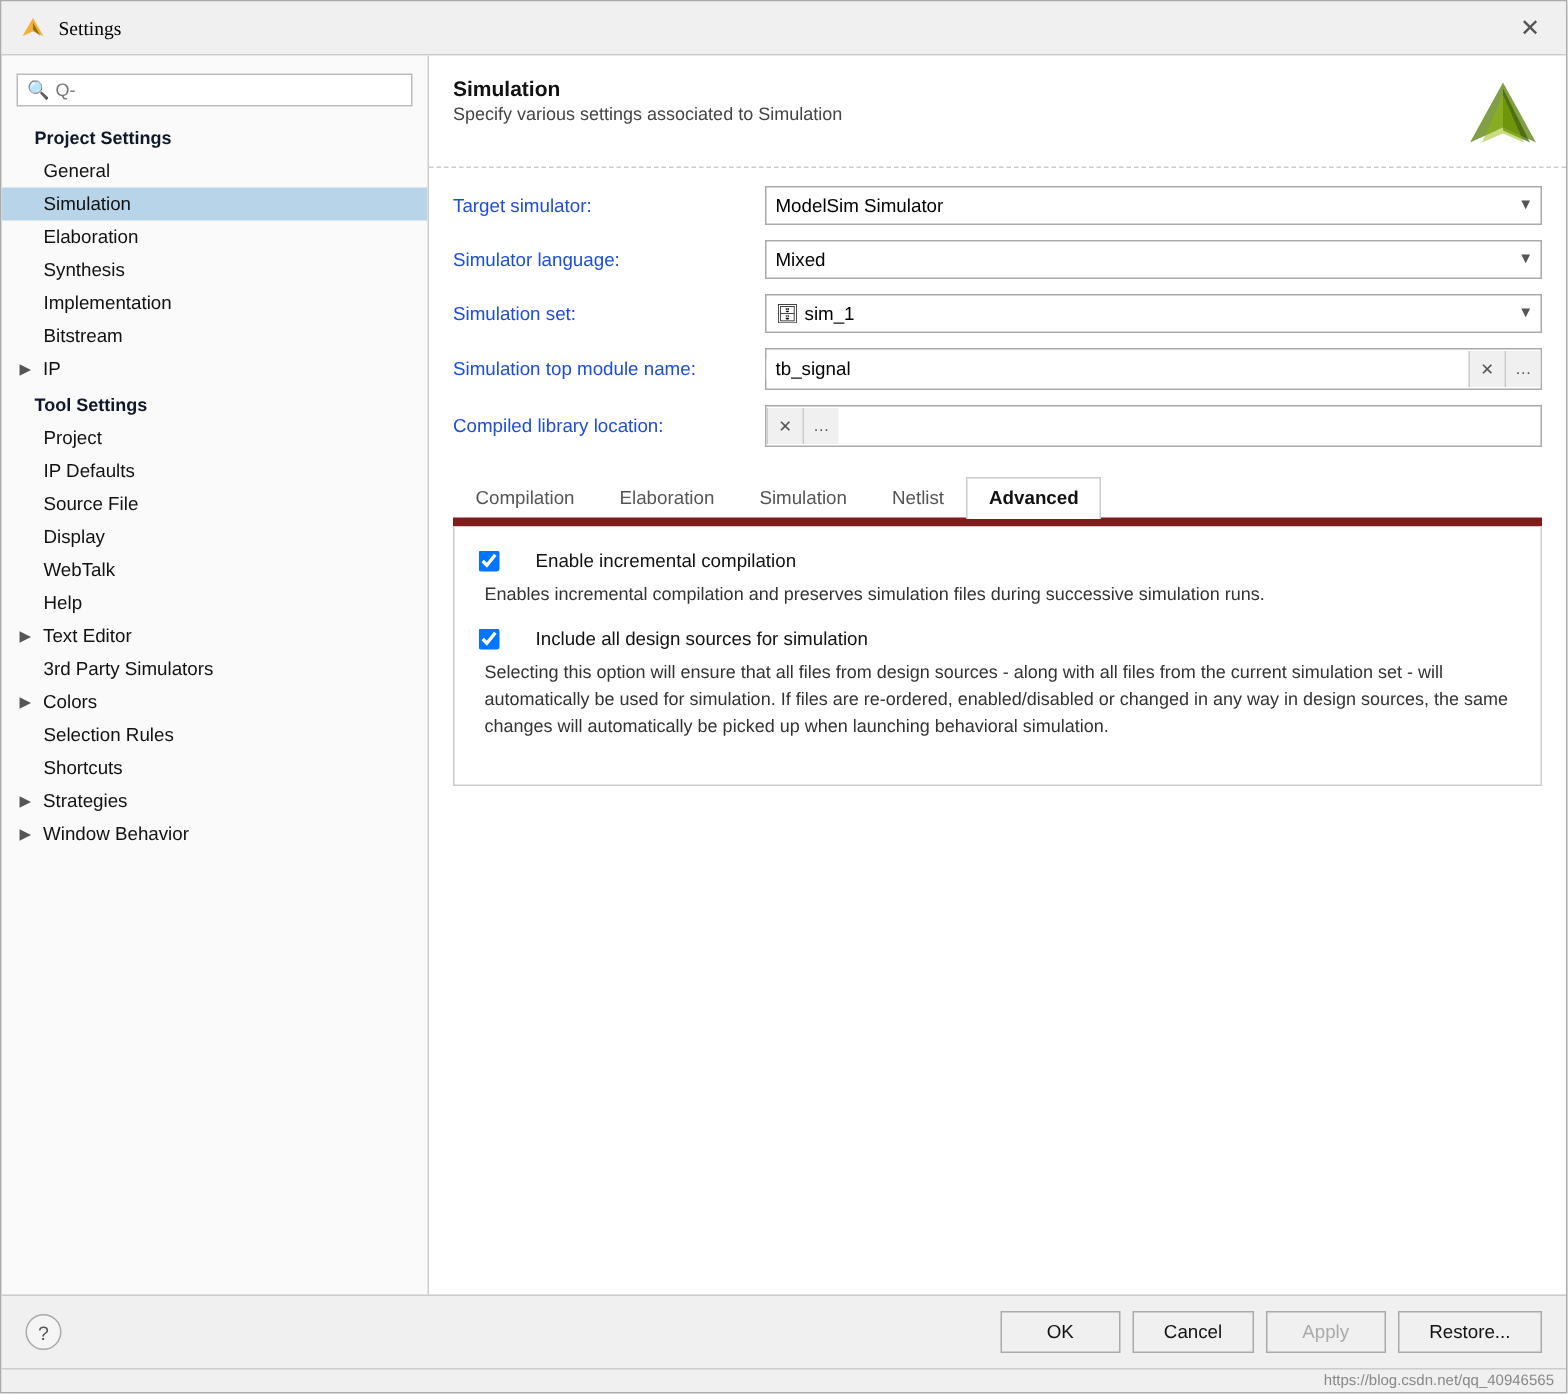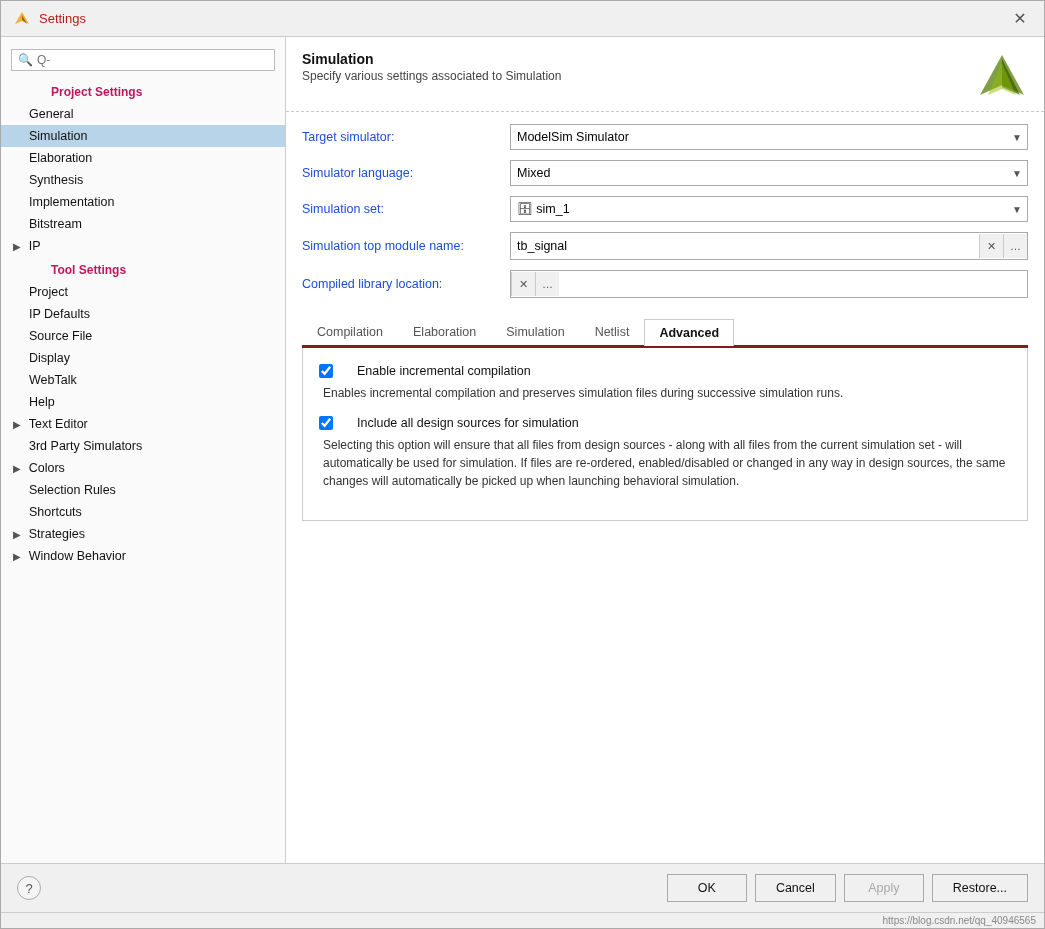--- a/index.html
+++ b/index.html
@@ -31,21 +31,22 @@
       height: 36px;
     }
     .title-bar-left {
       display: flex;
       align-items: center;
       gap: 8px;
     }
     .title-bar-text {
       font-size: 13px;
       font-weight: normal;
-      color: #b91c1c;
+      color: #000000;
+      font-family: Liberation Serif, serif;
     }
     .close-btn {
       width: 24px;
       height: 24px;
       display: flex;
       align-items: center;
       justify-content: center;
       cursor: pointer;
       font-size: 16px;
       color: #555;
@@ -79,23 +80,22 @@
       border: none;
       outline: none;
       font-size: 12px;
       width: 100%;
       background: transparent;
     }
     .search-icon { color: #888; font-size: 12px; }
     .section-header {
       font-weight: bold;
       font-size: 12px;
-      color: #be185d;
+      color: #0f172a;
       padding: 6px 12px 4px 22px;
-      margin-left: 28px;
     }
     .nav-item {
       padding: 4px 12px 4px 28px;
       cursor: pointer;
       font-size: 12.5px;
       color: #111;
       display: flex;
       align-items: center;
       gap: 4px;
     }
@@ -195,22 +195,21 @@
       align-items: center;
       justify-content: center;
       font-size: 11px;
       color: #555;
     }
     .tabs-section {
       margin: 8px 16px 0 16px;
     }
     .tabs-bar {
       display: flex;
-      border-bottom: 3px solid #7f1d1d;
-      align-items: flex-end;
+      border-bottom: 6px solid #7f1d1d;
     }
     .tab {
       padding: 6px 14px;
       border: 1px solid transparent;
       border-bottom: none;
       cursor: pointer;
       font-size: 12.5px;
       color: #555;
       background: transparent;
     }

